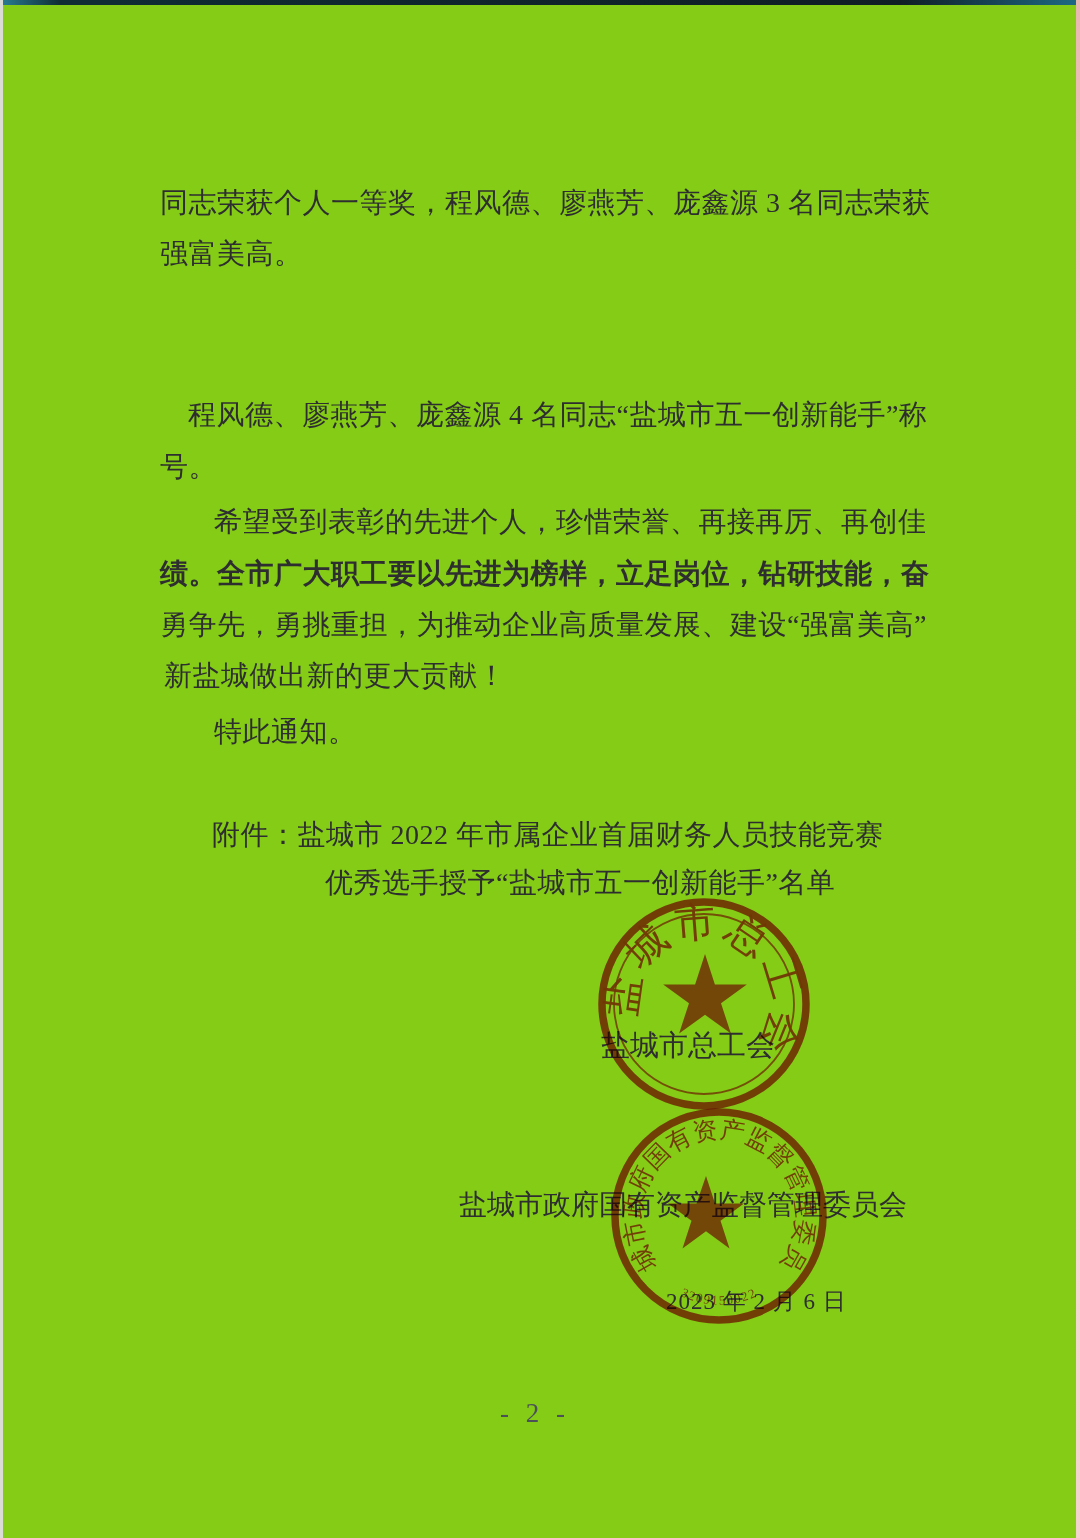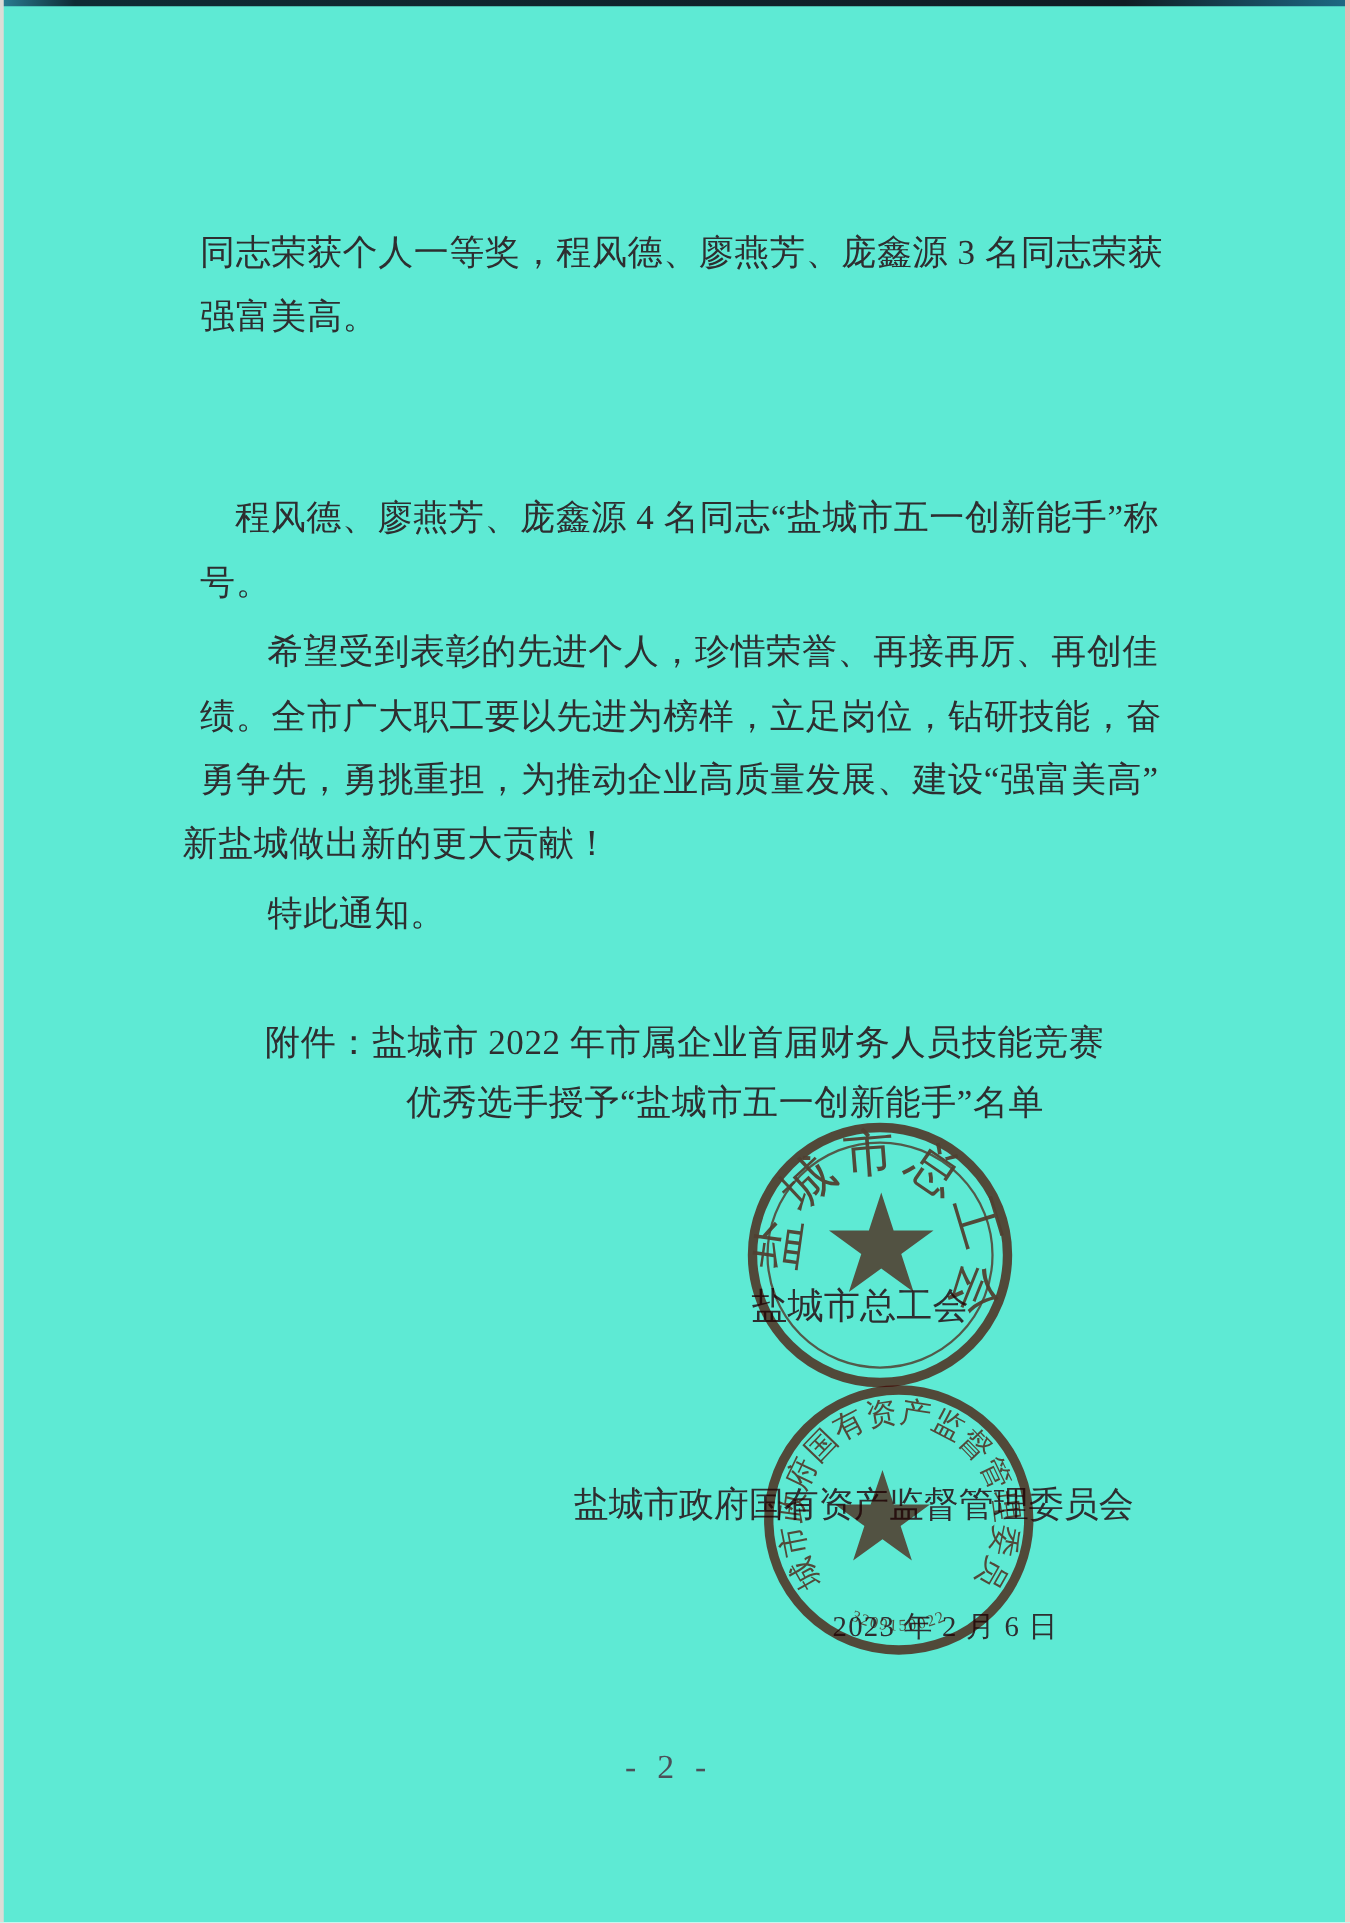--- a/index.html
+++ b/index.html
@@ -1,19 +1,19 @@
 <!DOCTYPE html>
 <html><head>
 <meta charset="utf-8">
 <style>
   html,body{margin:0;padding:0;background:#ffffff;}
   .page{
     position:relative;
     width:1080px;height:1538px;
-    background:#5eead4;
+    background:#84cc16;
     overflow:hidden;
     font-family:"Liberation Serif","DejaVu Serif",serif;
   }
   
   .edge-top{position:absolute;left:0;top:0;width:1080px;height:5px;
     background:linear-gradient(90deg,#2a7f95 0,#0f2c34 60px,#101d24 900px,#1d6a84 1080px);}
   .edge-left{position:absolute;left:0;top:0;width:3px;height:1538px;background:#dcdcd6;}
   .edge-right{position:absolute;right:0;top:0;width:4px;height:1538px;
     background:linear-gradient(180deg,#e9b7b2 0,#f2cdc8 400px,#f6dbd6 1100px,#f3d2cd 1538px);}
   
@@ -25,23 +25,23 @@
     letter-spacing:0.5px;
     white-space:pre;
   }
   .l1{left:160px;top:186px;}
   .l2{left:160px;top:237px;}
   .l3{left:212px;top:295px;}
   .l4{left:160px;top:346px;}
   .l5{left:160px;top:398px;margin-left:28px;}
   .l6{left:160px;top:450px;}
   .l7{left:214px;top:505px;}
-  .l8{left:160px;top:557px;}
+  .l8{left:160px;top:557px;font-weight:bold;}
   .l9{left:160px;top:608px;}
-  .l10{left:146px;top:659px;}
+  .l10{left:164px;top:659px;}
   .l11{left:214px;top:715px;}
   .l12{left:212px;top:818px;}
   .l13{left:300px;top:866px;margin-left:25px;}
   .sig1{left:601px;top:1028px;font-size:29px;letter-spacing:0;}
   .sig2{left:459px;top:1188px;letter-spacing:0;}
   .docdate{left:666px;top:1285px;font-size:23px;letter-spacing:1px;}
   .pagenum{
     position:absolute;left:460px;top:1398px;width:150px;
     text-align:center;font-size:27px;color:#4c5059;letter-spacing:5px;
     font-family:"Liberation Serif","DejaVu Serif",serif;

